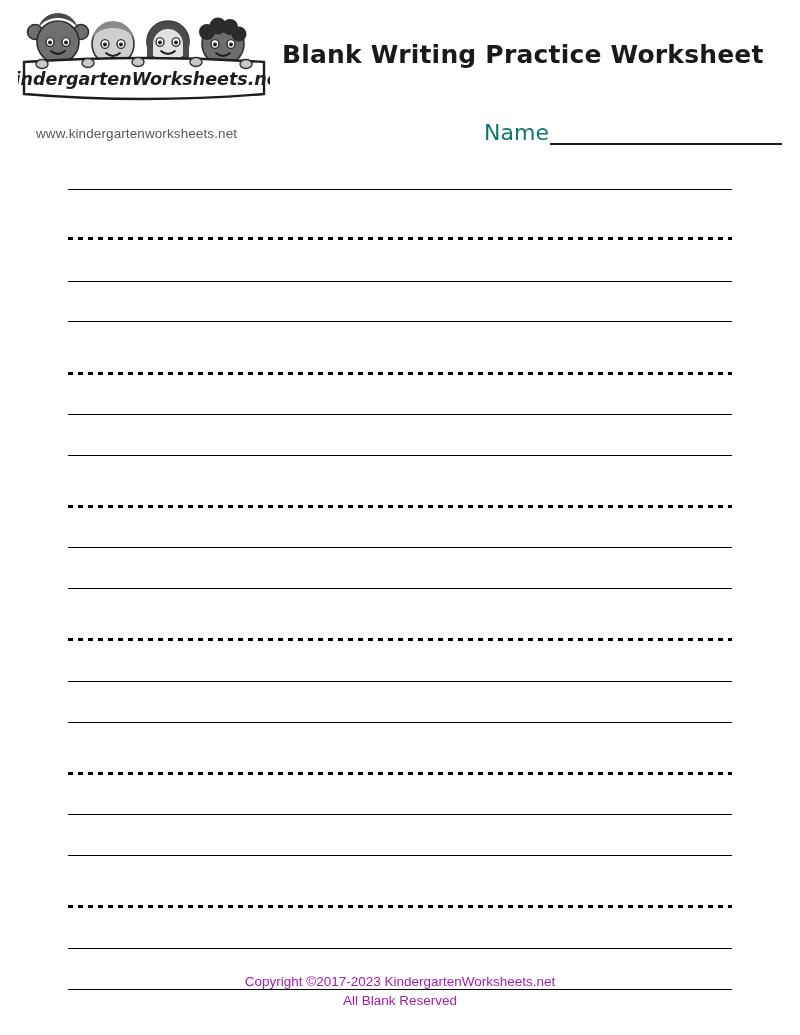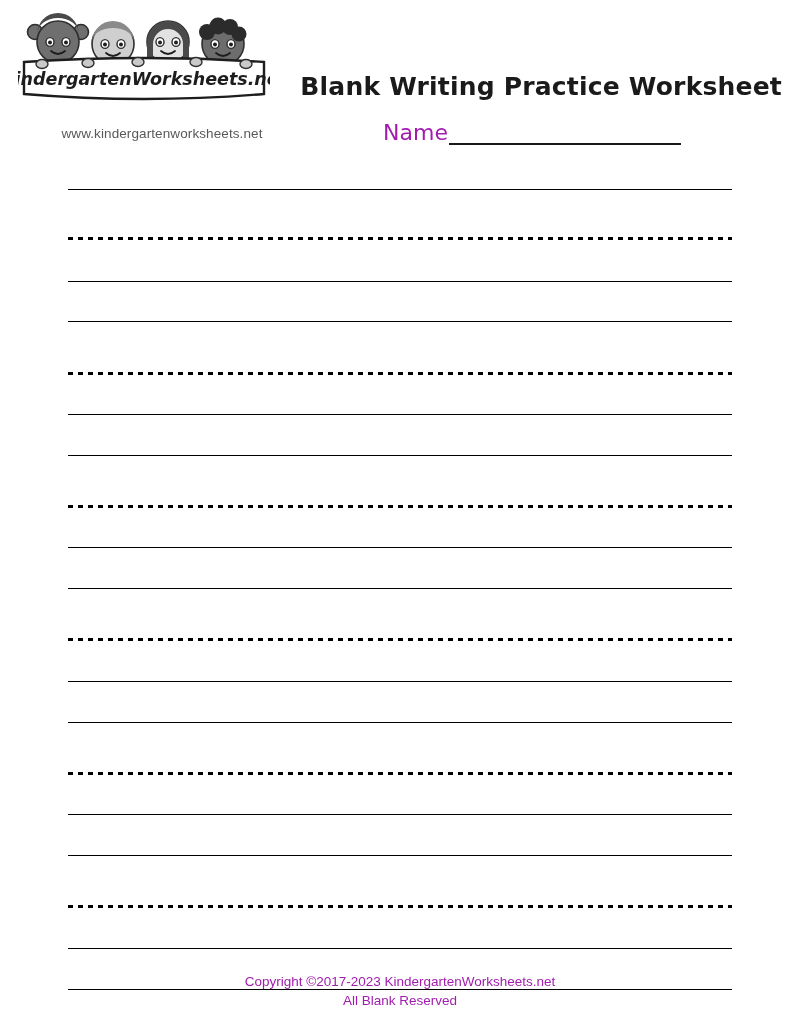--- a/index.html
+++ b/index.html
@@ -40,51 +40,49 @@
 
   .logo-svg {
     display: block;
   }
 
   .logo-url {
     position: absolute;
     top: 114px;
     left: 18px;
     width: 252px;
-    text-align: center;
     font-family: "Liberation Sans", sans-serif;
     font-size: 13.5px;
     color: #595959;
     letter-spacing: 0.1px;
   }
 
   .title {
     position: absolute;
     left: 282px;
     top: 40px;
     width: 500px;
-    text-align: right;
+    text-align: left;
     font-family: "DejaVu Sans", sans-serif;
     font-size: 25px;
     font-weight: bold;
     color: #1a1a1a;
     letter-spacing: 0.2px;
     white-space: nowrap;
-    margin-top: 32px;
   }
 
   .name-row {
     position: absolute;
     left: 282px;
     top: 120px;
     width: 500px;
-    text-align: center;
+    text-align: right;
     font-family: "DejaVu Sans", sans-serif;
     font-size: 22px;
-    color: #a21caf;
+    color: #0f766e;
   }
   .name-label {
     display: inline-block;
   }
   .name-blank {
     display: inline-block;
     width: 232px;
     border-bottom: 2px solid #1a1a1a;
     height: 20px;
     vertical-align: bottom;

